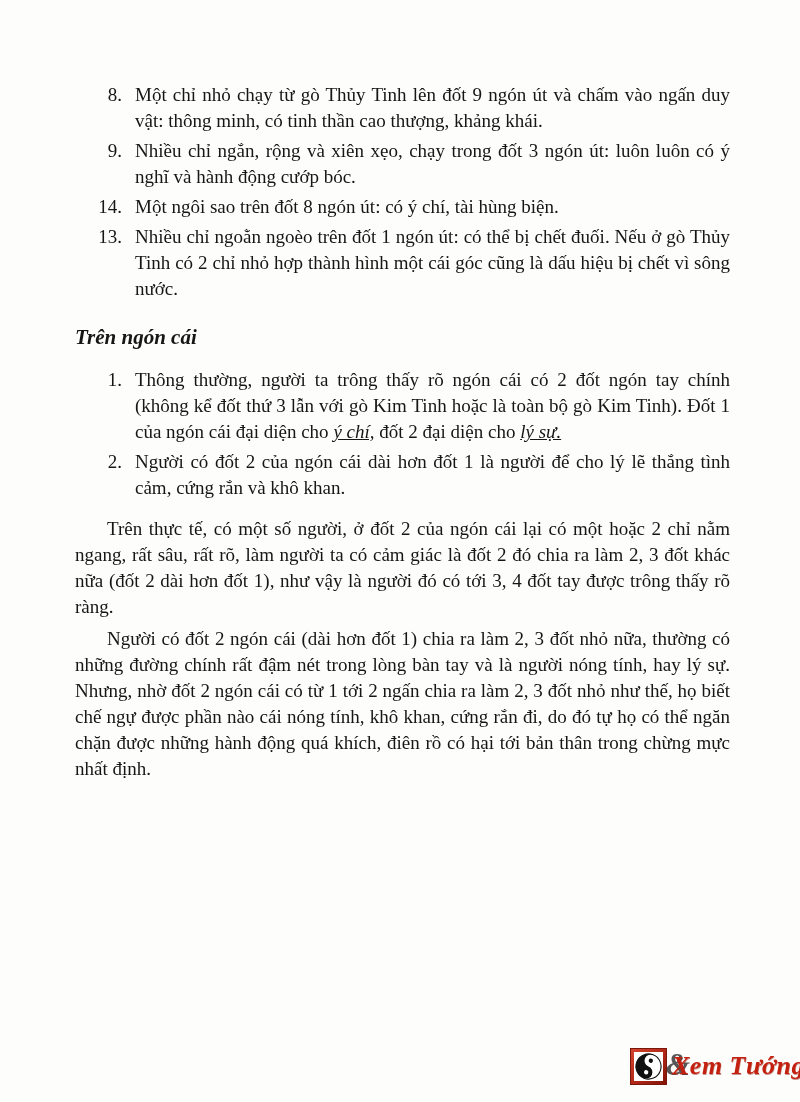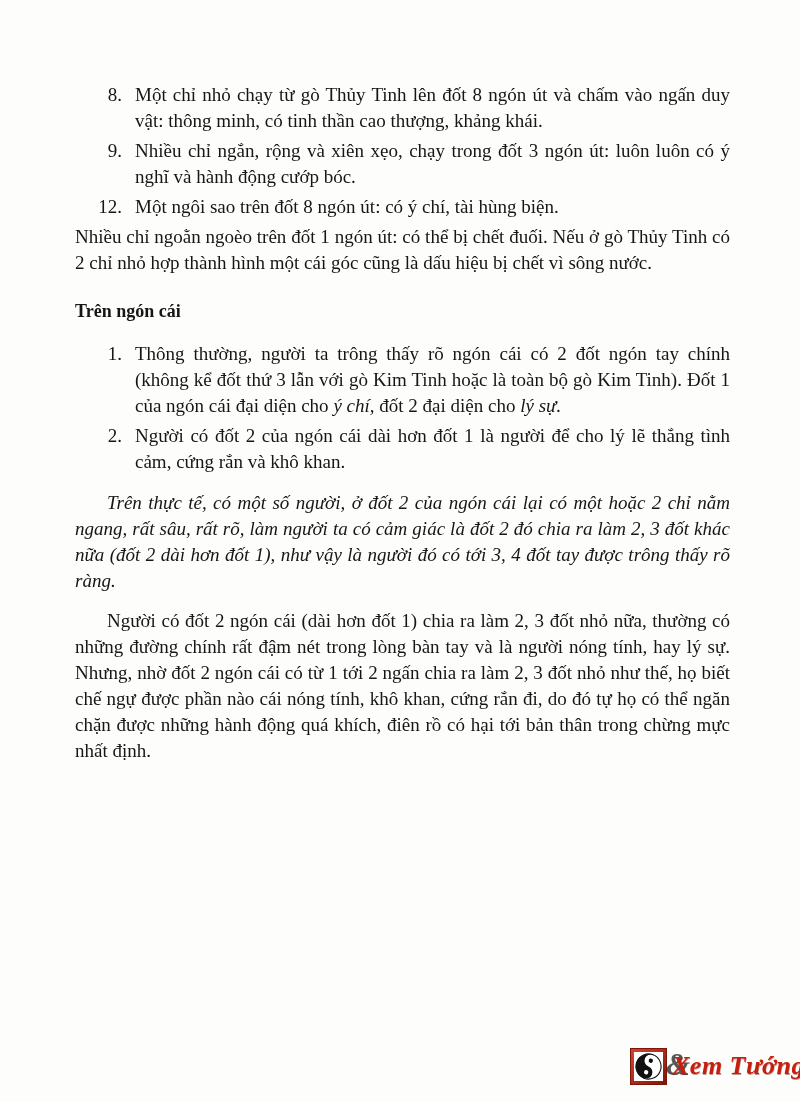--- a/index.html
+++ b/index.html
@@ -22,33 +22,34 @@
   .list-item { display: flex; margin-bottom: 4px; }
   .li-num {
     flex: 0 0 60px;
     box-sizing: border-box;
     text-align: right;
     padding-right: 13px;
     white-space: nowrap;
   }
   .li-text { flex: 1; text-align: justify; }
   .heading {
+    font-style: italic;
     font-weight: bold;
-    font-size: 18px;
+    font-size: 21px;
     line-height: 26px;
     margin: 22px 0 17px 0;
   }
   .para {
     text-align: justify;
     text-indent: 32px;
     margin: 0;
   }
-  .para-first { margin-top: 15px; font-style: italic; }
-  .para + .para { margin-top: 14px; }
-  em { font-style: italic; }
+  .para-first { margin-top: 15px; }
+  .para + .para { margin-top: 6px; }
+  em { font-style: italic; text-decoration: underline; }
 
   
   .watermark {
     position: absolute;
     left: 630px; top: 1046px;
     display: flex;
     align-items: center;
   }
   .wm-logo {
     width: 37px; height: 37px;
@@ -88,31 +89,32 @@
     text-shadow: 0.5px 0.5px 0 rgba(140, 20, 8, 0.45);
   }
 </style>
 </head>
 <body>
 
 <div class="page">
 
   <div class="list-item">
     <div class="li-num">8.</div>
-    <div class="li-text">Một chỉ nhỏ chạy từ gò Thủy Tinh lên đốt 8 ngón út và chấm vào ngấn duy vật: thông minh, có tinh thần cao thượng, khảng khái.</div>
+    <div class="li-text">Một chỉ nhỏ chạy từ gò Thủy Tinh lên đốt 9 ngón út và chấm vào ngấn duy vật: thông minh, có tinh thần cao thượng, khảng khái.</div>
   </div>
   <div class="list-item">
     <div class="li-num">9.</div>
     <div class="li-text">Nhiều chỉ ngắn, rộng và xiên xẹo, chạy trong đốt 3 ngón út: luôn luôn có ý nghĩ và hành động cướp bóc.</div>
   </div>
   <div class="list-item">
-    <div class="li-num">12.</div>
+    <div class="li-num">14.</div>
     <div class="li-text">Một ngôi sao trên đốt 8 ngón út: có ý chí, tài hùng biện.</div>
   </div>
   <div class="list-item">
+    <div class="li-num">13.</div>
     <div class="li-text">Nhiều chỉ ngoằn ngoèo trên đốt 1 ngón út: có thể bị chết đuối. Nếu ở gò Thủy Tinh có 2 chỉ nhỏ hợp thành hình một cái góc cũng là dấu hiệu bị chết vì sông nước.</div>
   </div>
 
   <h2 class="heading">Trên ngón cái</h2>
 
   <div class="list-item">
     <div class="li-num">1.</div>
     <div class="li-text"><span>Thông thường, người ta trông thấy rõ ngón cái có 2 đốt ngón tay chính (không kể đốt thứ 3 lẫn với gò Kim Tinh hoặc là toàn bộ gò Kim Tinh). Đốt 1 của ngón cái đại diện cho </span><em>ý chí,</em><span> đốt 2 đại diện cho </span><em>lý sự.</em></div>
   </div>
   <div class="list-item">

